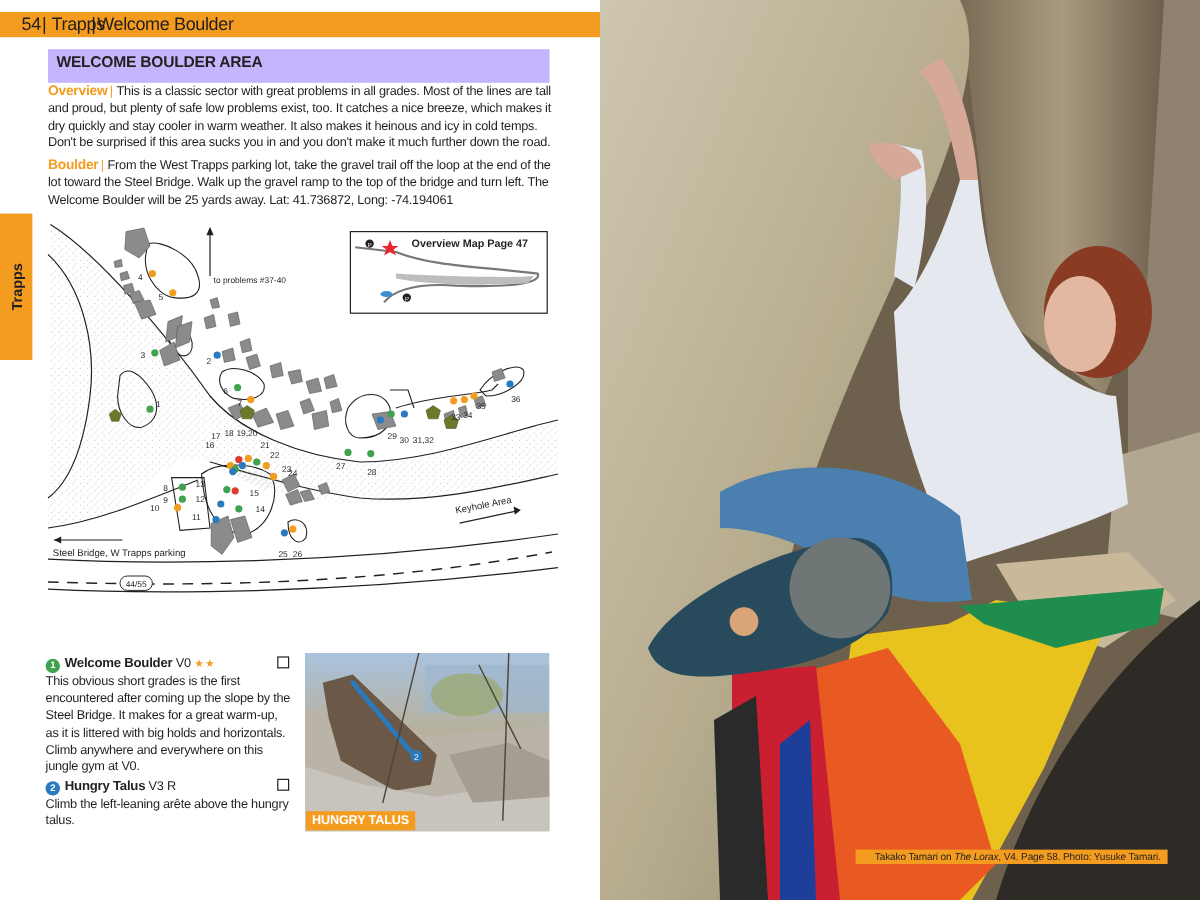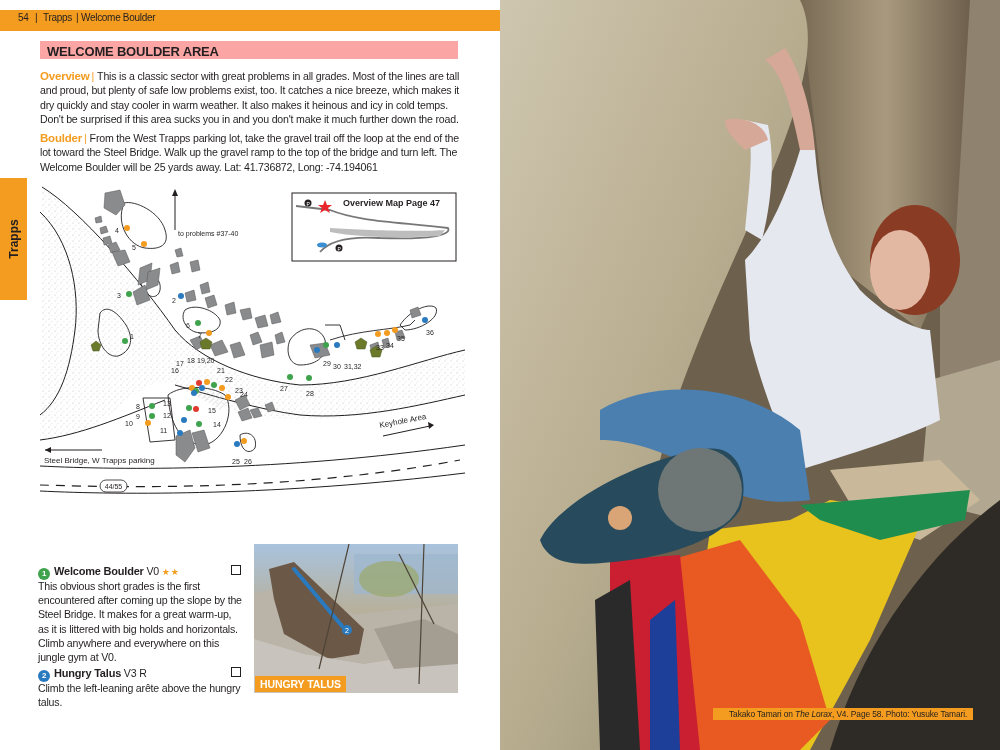--- a/index.html
+++ b/index.html
@@ -1,43 +1,43 @@
 <!DOCTYPE html>
 <html><head>
 <meta charset="utf-8">
 <style>
   * { box-sizing: border-box; margin: 0; padding: 0; }
   html, body { width: 1000px; height: 750px; overflow: hidden; background: #fff; }
   body { position: relative; font-family: "Liberation Sans", "DejaVu Sans", sans-serif; color: #231f20; }
 
   .left-page { position: absolute; left: 0; top: 0; width: 500px; height: 750px; background: #fff; }
   .running-head { position: absolute; left: 0; top: 10px; width: 500px; height: 21px; background: #f39c1f; }
-  .running-head span { position: absolute; top: 2px; font-size: 10px; color: #231f20; letter-spacing: -0.3px; }
+  .running-head span { position: absolute; top: 2px; font-size: 15px; color: #231f20; letter-spacing: -0.3px; }
   .rh-page { left: 18px; }
   .rh-sep1 { left: 35px; }
   .rh-area { left: 43px; }
   .rh-sep2 { left: 76px; }
   .rh-sector { left: 81px; }
 
-  .section-bar { position: absolute; left: 40px; top: 41px; width: 418px; height: 18px; background: #fca5a5; }
+  .section-bar { position: absolute; left: 40px; top: 41px; width: 418px; height: 28px; background: #c4b5fd; }
   .section-bar span { position: absolute; left: 7px; top: 3px; font-size: 13px; font-weight: bold; letter-spacing: -0.2px; }
 
   .side-tab { position: absolute; left: 0; top: 178px; width: 27px; height: 122px; background: #f39c1f; }
   .side-tab span { position: absolute; left: 50%; top: 50%; transform: translate(-50%,-50%) rotate(-90deg); font-size: 12px; font-weight: bold; white-space: nowrap; }
 
   .para { position: absolute; left: 40px; width: 420px; font-size: 10.6px; line-height: 14.4px; letter-spacing: -0.2px; text-align: left; }
   .para .lead { color: #f39c1f; font-weight: bold; font-size: 11.5px; margin-top: 44px; }
   .para .bar { color: #f39c1f; margin: 0 3px 0 2px; }
   .overview { top: 69px; }
   .approach { top: 131px; }
 
   .map { position: absolute; left: 30px; top: 180px; width: 440px; height: 330px; }
 
   .problem { position: absolute; left: 38px; width: 205px; font-size: 10.6px; line-height: 14.2px; letter-spacing: -0.2px; }
-  .problem .ph { position: relative; height: 15px; margin-top: 18px; }
+  .problem .ph { position: relative; height: 15px; }
   .num-badge { display: inline-block; width: 12px; height: 12px; border-radius: 50%; color: #fff; font-size: 8px; font-weight: bold; text-align: center; line-height: 12px; vertical-align: -1px; margin-right: 4px; }
   .badge-green { background: #3fa34d; }
   .badge-blue { background: #2a7abf; }
   .p-name { font-weight: bold; font-size: 11px; }
   .p-grade { font-size: 10.6px; }
   .p-stars { color: #f39c1f; font-size: 9px; letter-spacing: 1px; }
   .checkbox { position: absolute; right: 2px; top: 1px; width: 10px; height: 10px; border: 1.5px solid #231f20; }
   .prob1 { top: 546px; }
   .prob2 { top: 648px; }
 

